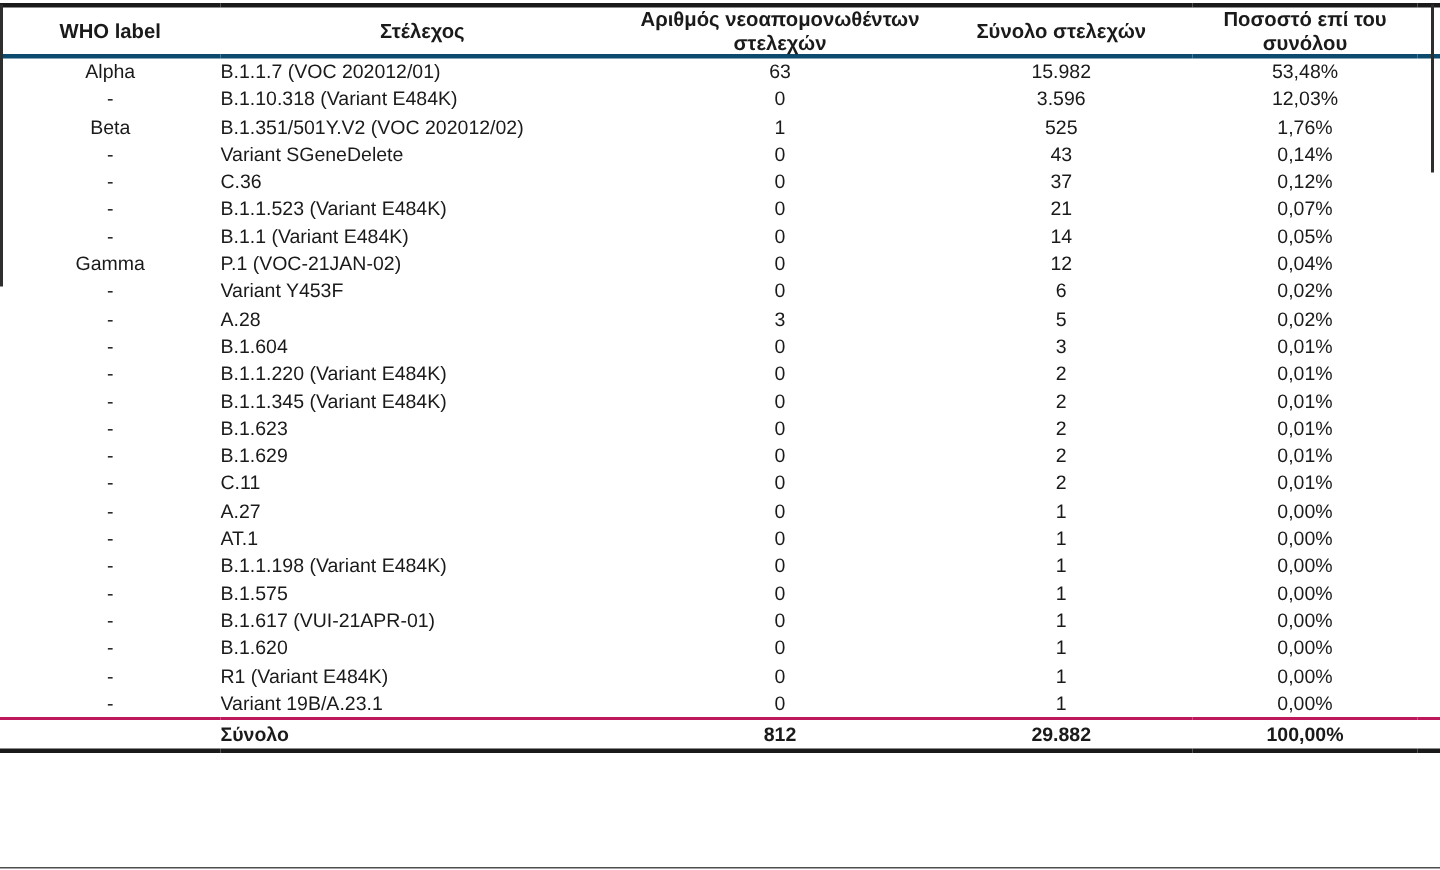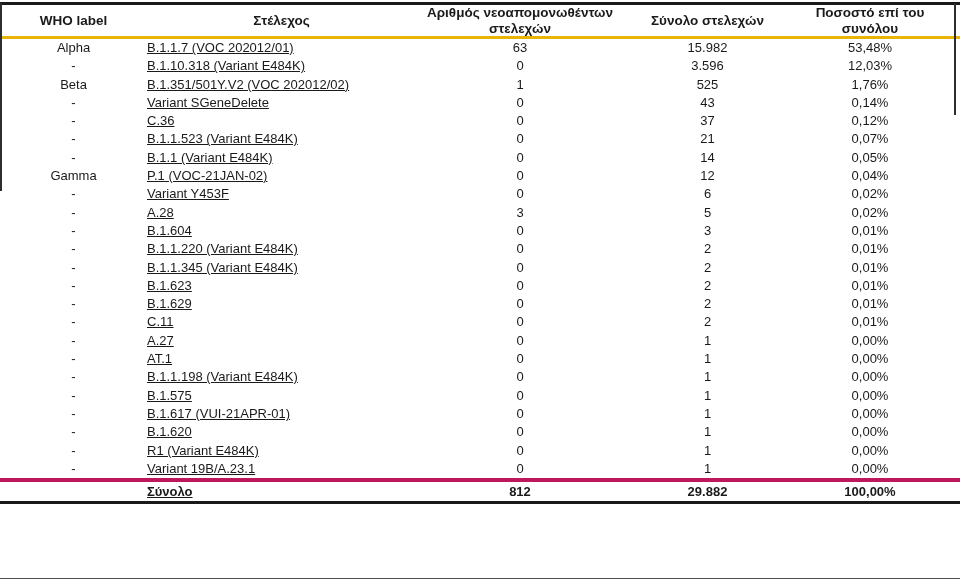--- a/index.html
+++ b/index.html
@@ -16,44 +16,44 @@
     height: 580px;
     background: #ffffff;
     padding-top: 2px;
   }
   table.variants {
     width: 960px;
     table-layout: fixed;
     border-collapse: collapse;
     border-top: 3px solid #1a1a1a;
   }
-  thead tr { border-bottom: 3px solid #eab308; margin-top: 44px; }
+  thead tr { border-bottom: 3px solid #0c4a6e; margin-top: 44px; }
   th {
     font-weight: bold;
     font-size: 13.5px;
     line-height: 15.5px;
     text-align: center;
     vertical-align: middle;
     height: 33px;
     padding: 0 4px;
   }
   th.left { text-align: center; padding-left: 0; }
   td {
     font-size: 13px;
     height: 18.3px;
     line-height: 18.3px;
     text-align: center;
     vertical-align: middle;
     white-space: nowrap;
     overflow: hidden;
     padding: 0;
   }
-  td.left { text-align: left; text-decoration: underline; }
+  td.left { text-align: left; }
   tfoot tr {
-    border-top: 4px solid #be185d;
+    border-top: 2px solid #be185d;
     border-bottom: 3px solid #1a1a1a;
   }
   tfoot td { font-weight: bold; height: 19px; line-height: 19px; }
   .hairline {
     position: absolute;
     left: 0; top: 578px;
     width: 960px; height: 1px;
     background: #4d4d4d;
   }
   .edge-left {

